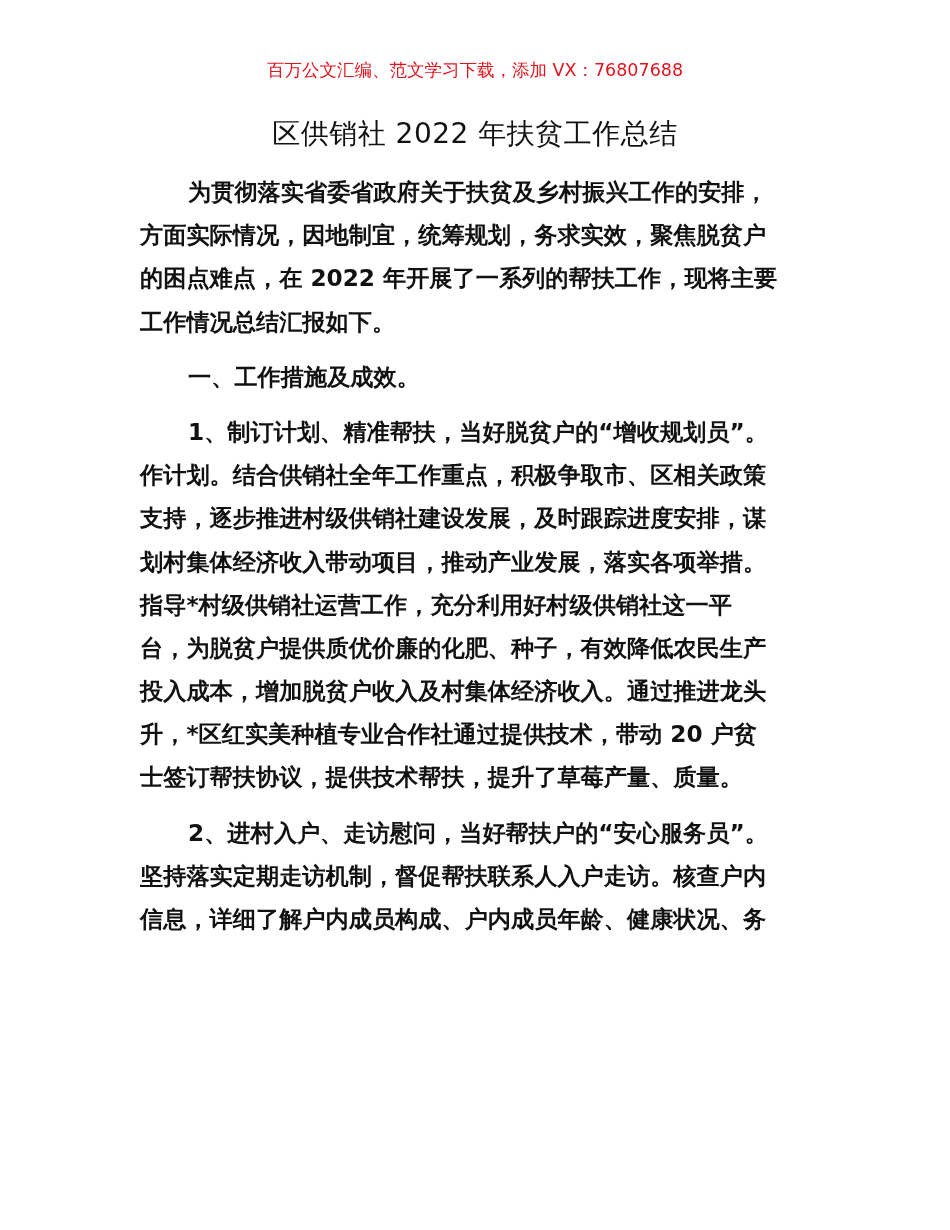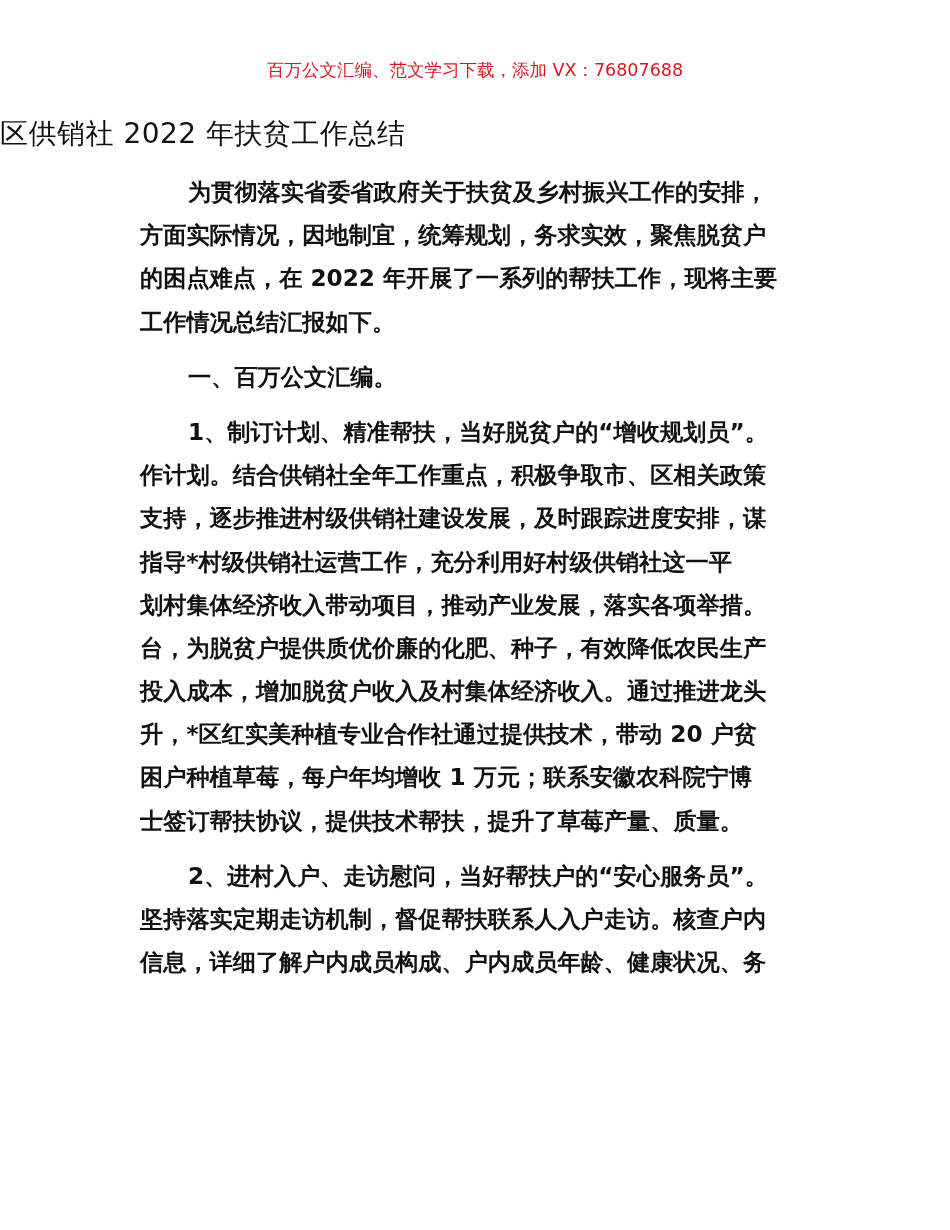--- a/index.html
+++ b/index.html
@@ -31,20 +31,21 @@
       font-size: 17.5px;
       line-height: 26px;
       color: #e0141e;
       letter-spacing: 0px;
     }
     .doc-title {
       position: absolute;
       top: 114px;
       left: 0;
       width: 950px;
+      text-align: center;
       font-size: 28px;
       line-height: 40px;
       color: #111111;
       letter-spacing: 0.5px;
     }
     .body-text {
       position: absolute;
       top: 170px;
       left: 140px;
       width: 672px;
@@ -79,34 +80,33 @@
 
     <div>
       <span class="line indent">为贯彻落实省委省政府关于扶贫及乡村振兴工作的安排，</span>
       <span class="line">方面实际情况，因地制宜，统筹规划，务求实效，聚焦脱贫户</span>
       <span class="line">的困点难点，在 2022 年开展了一系列的帮扶工作，现将主要</span>
       <span class="line">工作情况总结汇报如下。</span>
     </div>
     <span class="gap"></span>
 
     <div>
-      <span class="line indent">一、百万公文汇编。</span>
+      <span class="line indent">一、工作措施及成效。</span>
     </div>
     <span class="gap"></span>
 
     <div>
       <span class="line indent">1、制订计划、精准帮扶，当好脱贫户的“增收规划员”。</span>
       <span class="line">作计划。结合供销社全年工作重点，积极争取市、区相关政策</span>
       <span class="line">支持，逐步推进村级供销社建设发展，及时跟踪进度安排，谋</span>
+      <span class="line">划村集体经济收入带动项目，推动产业发展，落实各项举措。</span>
       <span class="line">指导*村级供销社运营工作，充分利用好村级供销社这一平</span>
-      <span class="line">划村集体经济收入带动项目，推动产业发展，落实各项举措。</span>
       <span class="line">台，为脱贫户提供质优价廉的化肥、种子，有效降低农民生产</span>
       <span class="line">投入成本，增加脱贫户收入及村集体经济收入。通过推进龙头</span>
       <span class="line">升，*区红实美种植专业合作社通过提供技术，带动 20 户贫</span>
-      <span class="line">困户种植草莓，每户年均增收 1 万元；联系安徽农科院宁博</span>
       <span class="line">士签订帮扶协议，提供技术帮扶，提升了草莓产量、质量。</span>
     </div>
     <span class="gap"></span>
 
     <div>
       <span class="line indent">2、进村入户、走访慰问，当好帮扶户的“安心服务员”。</span>
       <span class="line">坚持落实定期走访机制，督促帮扶联系人入户走访。核查户内</span>
       <span class="line">信息，详细了解户内成员构成、户内成员年龄、健康状况、务</span>
     </div>
 

